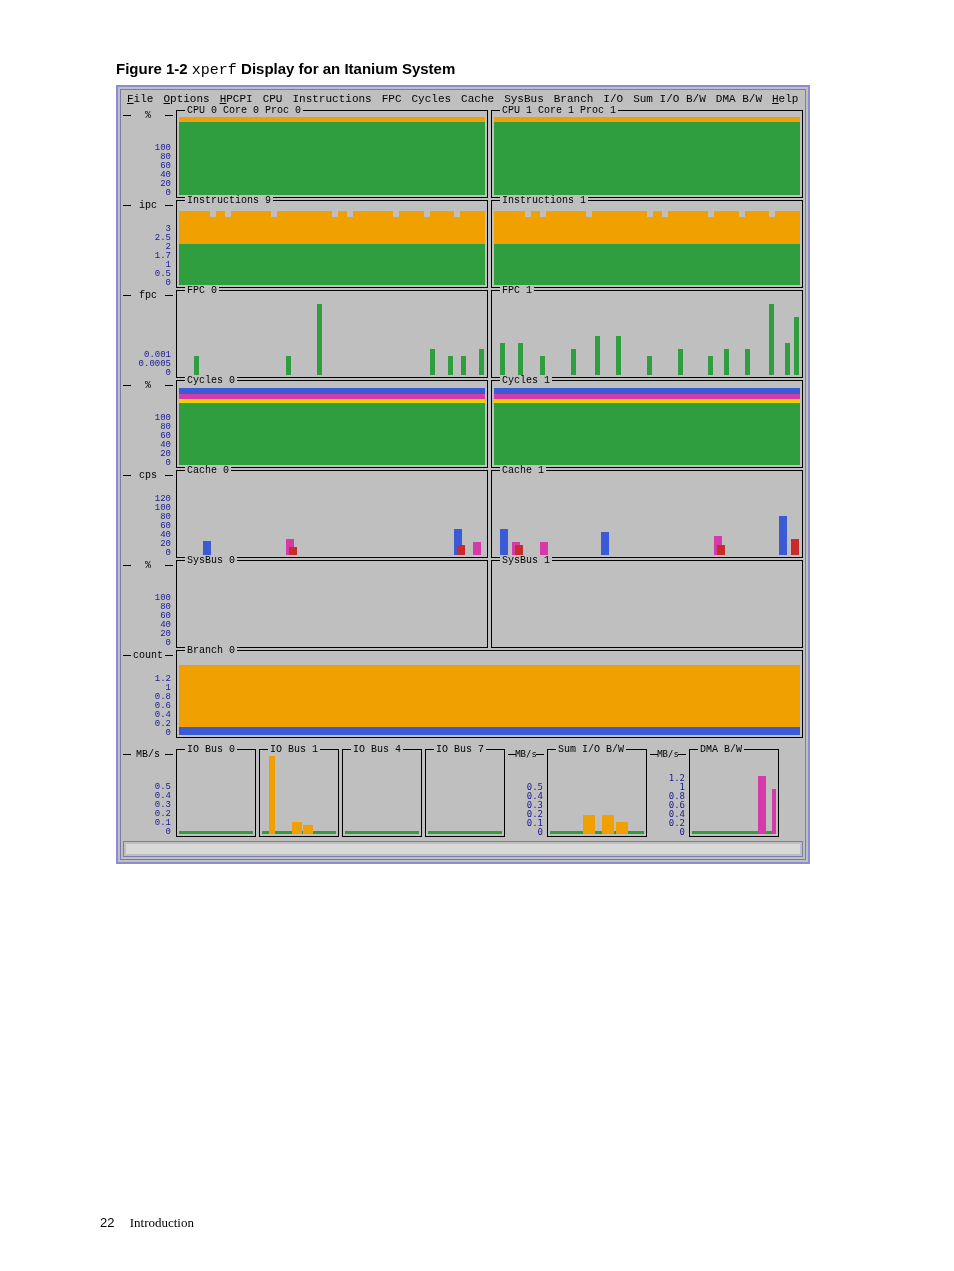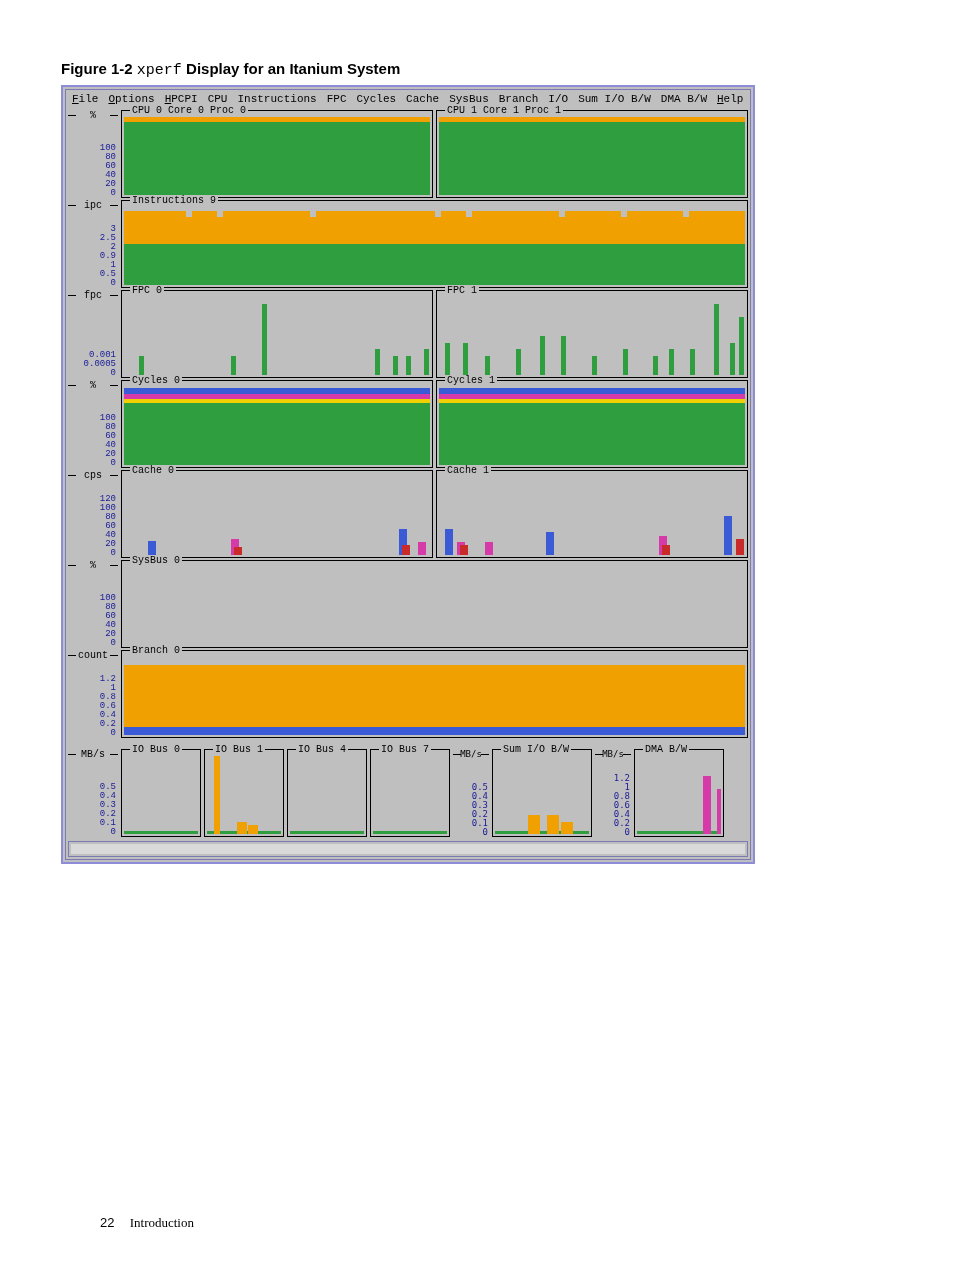--- a/index.html
+++ b/index.html
@@ -4,21 +4,21 @@
 <style>
   * { box-sizing: border-box; margin: 0; padding: 0; }
   body {
     width: 954px;
     height: 1271px;
     background: #ffffff;
     font-family: Arial, sans-serif;
     position: relative;
   }
   .page {
-    padding: 60px 110px 0 61px;
+    padding: 60px 110px 0 116px;
   }
   .fig-caption {
     font-weight: bold;
     font-size: 15px;
     margin-bottom: 6px;
   }
   .fig-caption .mono { font-family: "Courier New", monospace; font-weight: normal; }
   .window {
     width: 694px;
     border: 2px solid #8c8cd9;
@@ -225,28 +225,43 @@
               </div>
             </div>
           </div>
           <div class="row">
             <div class="axis-col">
               <div class="axis-title" style="color: rgb(0, 0, 0);">ipc</div>
               <div class="axis-ticks">
                 <div class="axis-tick">3</div>
                 <div class="axis-tick">2.5</div>
                 <div class="axis-tick">2</div>
-                <div class="axis-tick">0.9</div>
+                <div class="axis-tick">1.7</div>
                 <div class="axis-tick">1</div>
                 <div class="axis-tick">0.5</div>
                 <div class="axis-tick">0</div>
               </div>
             </div>
             <div class="panel">
               <div class="panel-label">Instructions 9</div>
+              <div class="plot">
+                <div class="layer instr-green"></div>
+                <div class="layer instr-orange"></div>
+                <div class="instr-notch" style="left: 10%;"></div>
+                <div class="instr-notch" style="left: 30%;"></div>
+                <div class="instr-notch" style="left: 55%;"></div>
+                <div class="instr-notch" style="left: 70%;"></div>
+                <div class="instr-notch" style="left: 90%;"></div>
+                <div class="instr-notch" style="left: 15%;"></div>
+                <div class="instr-notch" style="left: 50%;"></div>
+                <div class="instr-notch" style="left: 80%;"></div>
+              </div>
+            </div>
+            <div class="panel">
+              <div class="panel-label">Instructions 1</div>
               <div class="plot">
                 <div class="layer instr-green"></div>
                 <div class="layer instr-orange"></div>
                 <div class="instr-notch" style="left: 10%;"></div>
                 <div class="instr-notch" style="left: 30%;"></div>
                 <div class="instr-notch" style="left: 55%;"></div>
                 <div class="instr-notch" style="left: 70%;"></div>
                 <div class="instr-notch" style="left: 90%;"></div>
                 <div class="instr-notch" style="left: 15%;"></div>
                 <div class="instr-notch" style="left: 50%;"></div>
@@ -376,20 +391,24 @@
                 <div class="axis-tick">60</div>
                 <div class="axis-tick">40</div>
                 <div class="axis-tick">20</div>
                 <div class="axis-tick">0</div>
               </div>
             </div>
             <div class="panel">
               <div class="panel-label">SysBus 0</div>
               <div class="plot"></div>
             </div>
+            <div class="panel">
+              <div class="panel-label">SysBus 1</div>
+              <div class="plot"></div>
+            </div>
           </div>
           <div class="row">
             <div class="axis-col">
               <div class="axis-title" style="color: rgb(0, 0, 0);">count</div>
               <div class="axis-ticks">
                 <div class="axis-tick">1.2</div>
                 <div class="axis-tick">1</div>
                 <div class="axis-tick">0.8</div>
                 <div class="axis-tick">0.6</div>
                 <div class="axis-tick">0.4</div>

